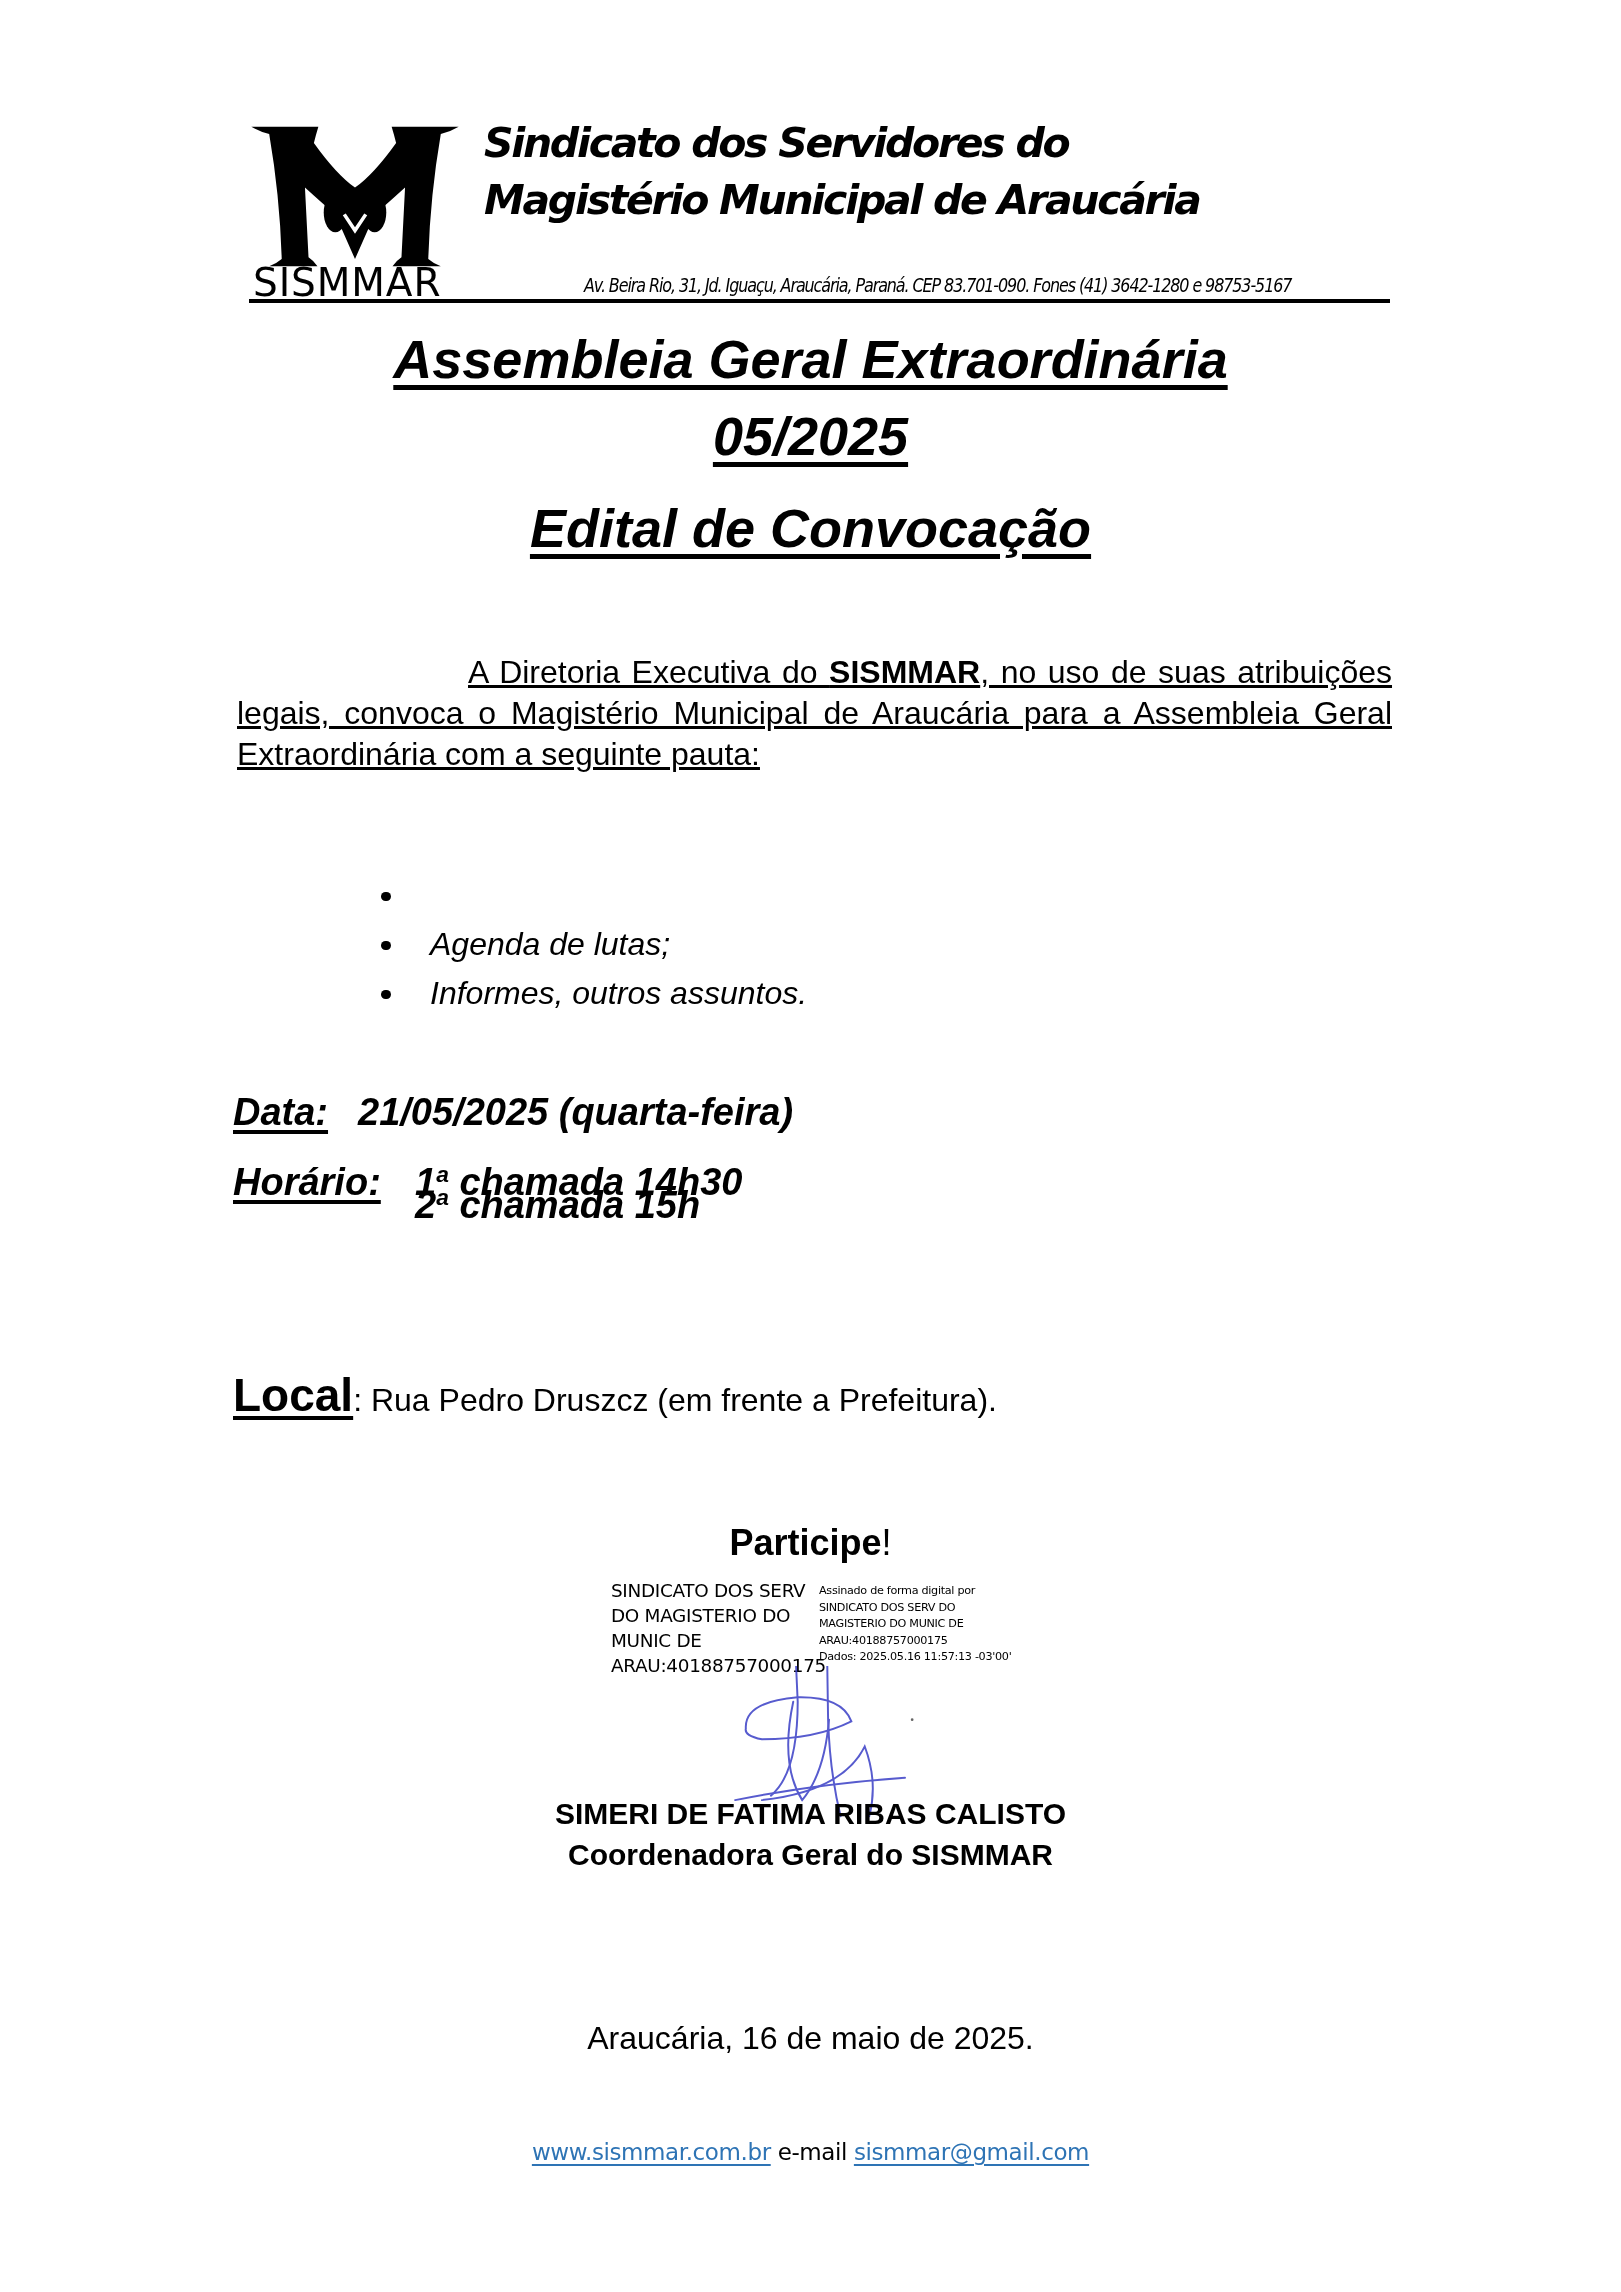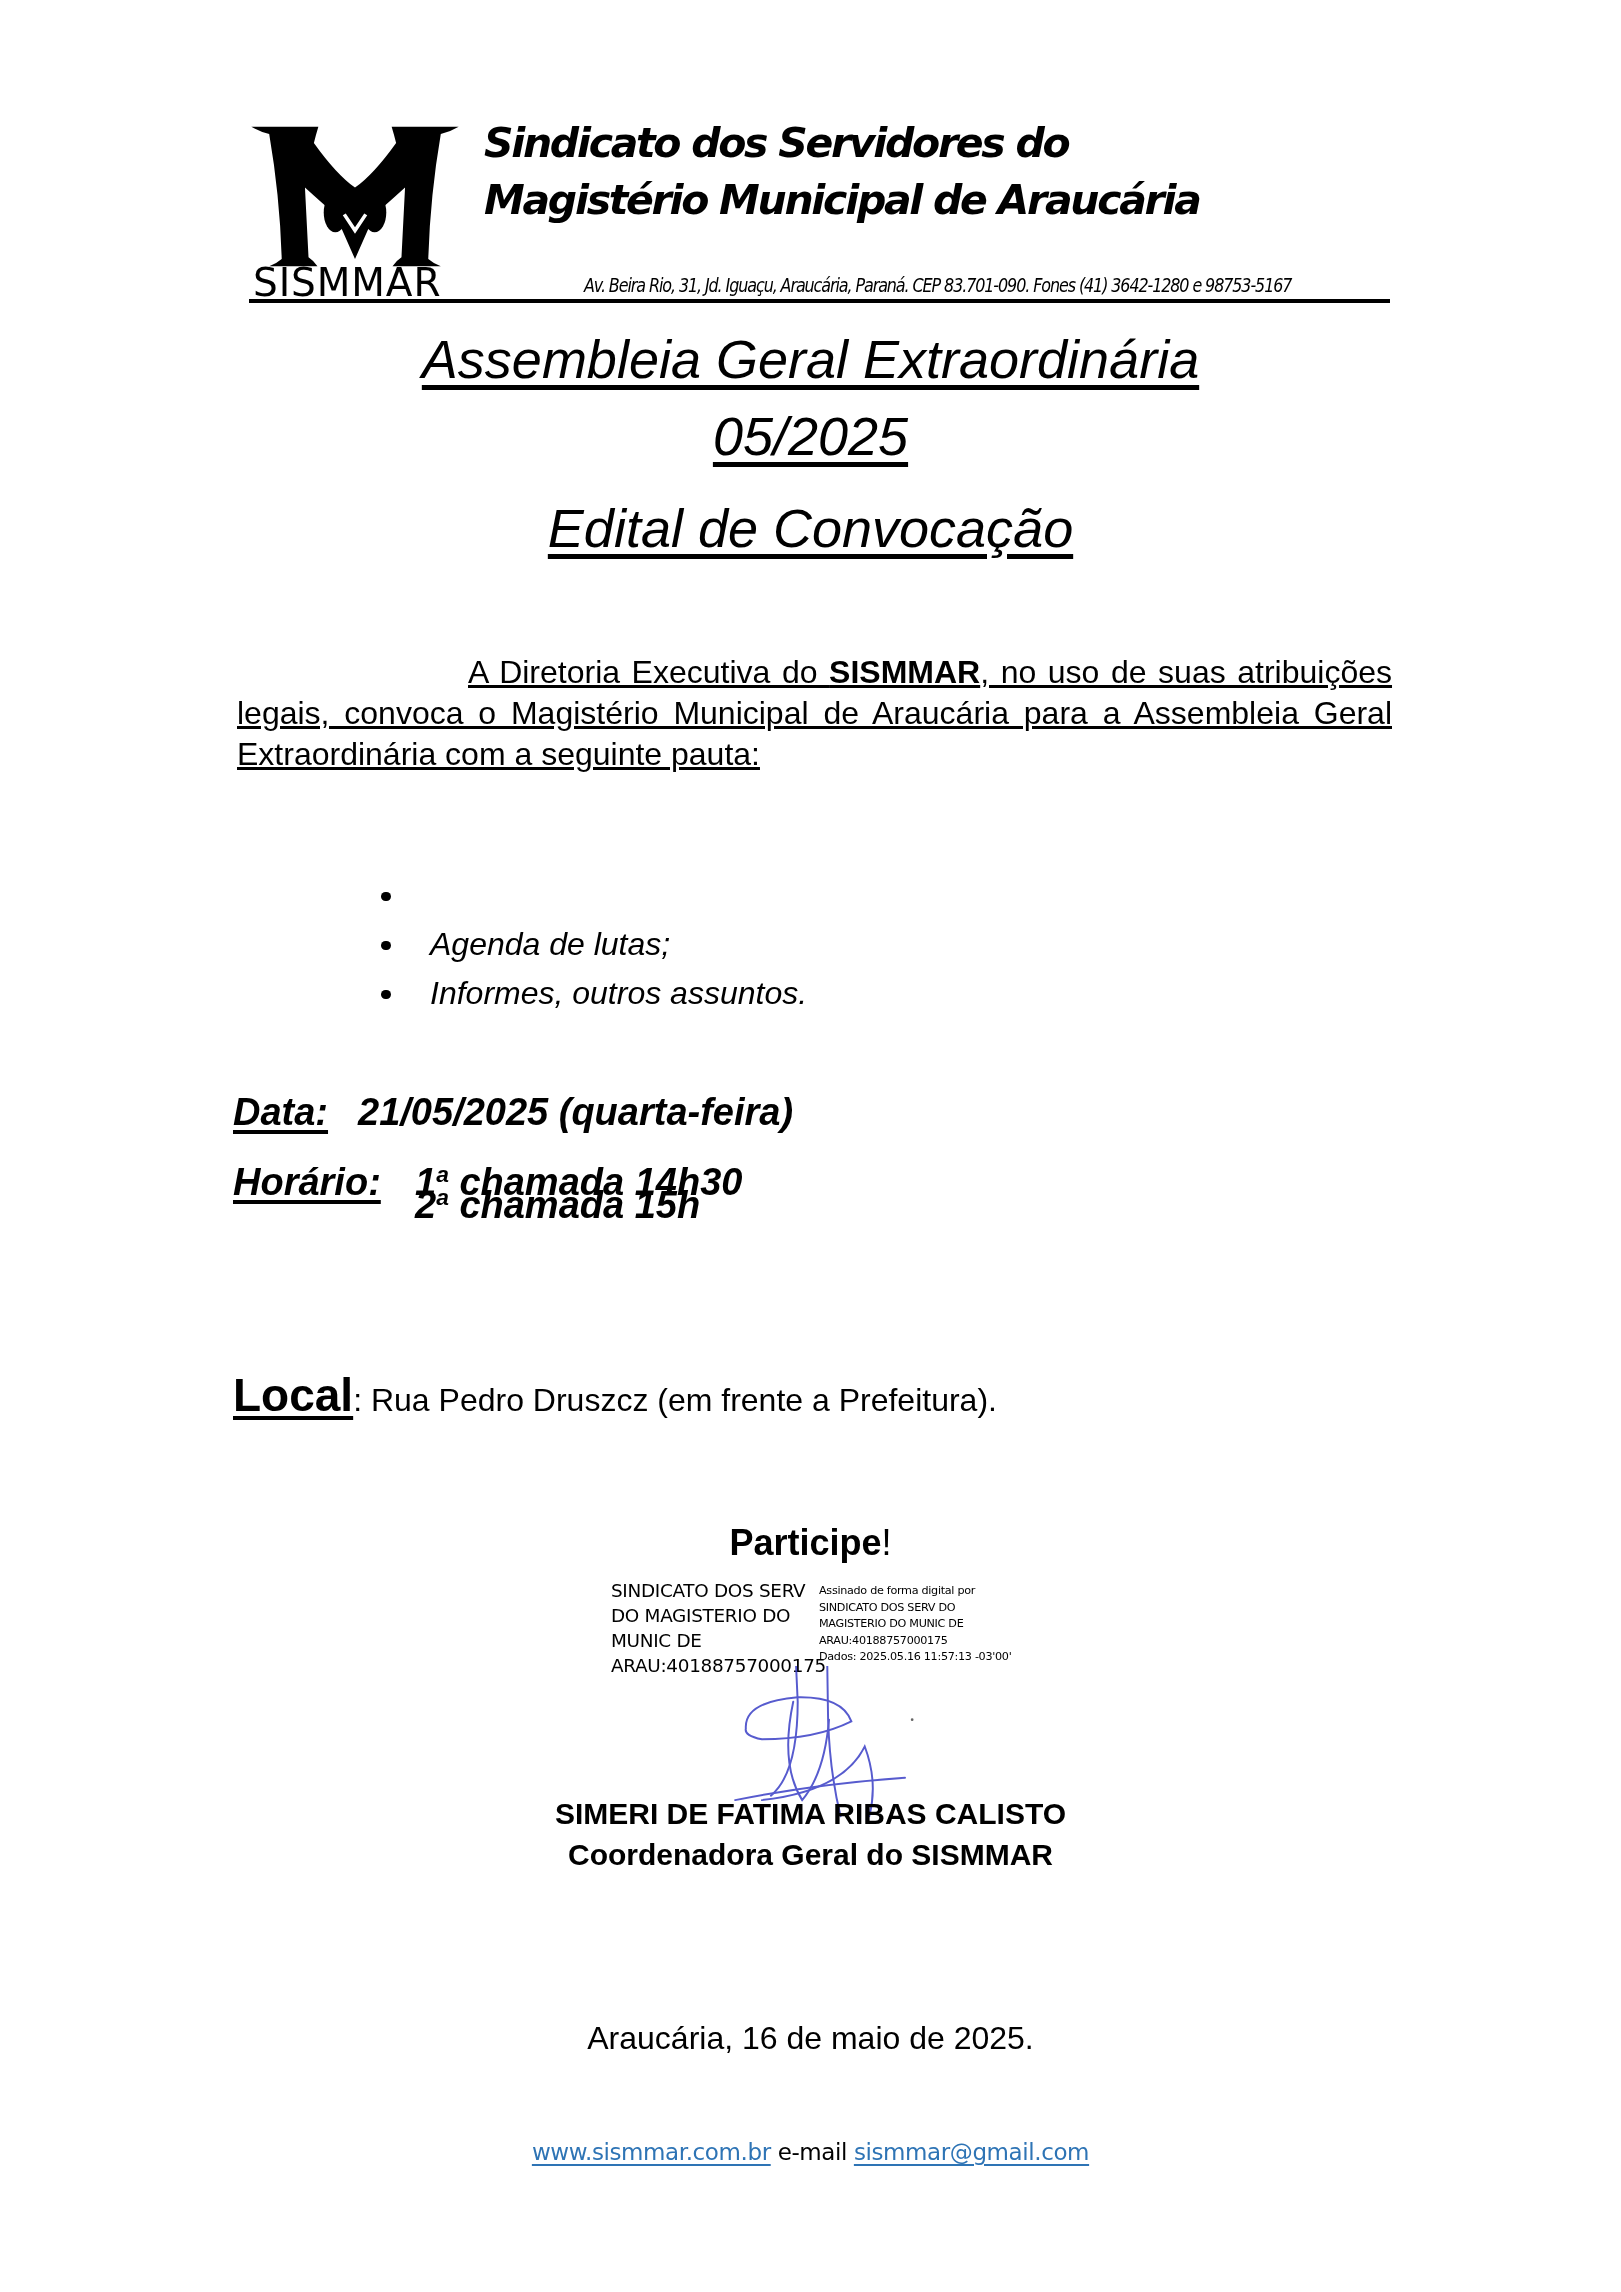--- a/index.html
+++ b/index.html
@@ -9,21 +9,21 @@
   
   #logo { position: absolute; left: 251px; top: 125px; width: 208px; height: 143px; }
   .org-name { font-family: "DejaVu Sans", sans-serif; font-weight: bold; font-style: italic; font-size: 41px; letter-spacing: -2.3px; left: 484px; }
   #org1 { top: 119px; }
   #org2 { top: 176px; }
   #sismmar-word { left: 253px; top: 260px; font-family: "DejaVu Sans", sans-serif; font-size: 39px; letter-spacing: 0.9px; font-weight: normal; }
   #address { left: 584px; top: 274px; font-family: "DejaVu Sans", sans-serif; font-style: italic; font-size: 19px; letter-spacing: -1.3px; transform-origin: left top; transform: scaleX(0.84); }
   #header-rule { position: absolute; left: 249px; top: 299px; width: 1141px; height: 3.6px; background: #000; }
 
   
-  .title { left: 0; width: 1621px; text-align: center; font-weight: normal; font-style: italic; font-size: 54px; }
+  .title { left: 0; width: 1621px; text-align: center; font-weight: bold; font-style: italic; font-size: 54px; }
   .title span { text-decoration: underline; text-decoration-thickness: 4.5px; text-underline-offset: 7.2px; }
   #title1 { top: 328px; }
   #title2 { top: 405px; }
   #title3 { top: 497px; }
 
   
   #intro { position: absolute; left: 233px; top: 648px; width: 1155px; font-size: 32px; line-height: 41px; text-align: justify; text-indent: 231px; }
   #intro b { font-weight: bold; }
 
   

